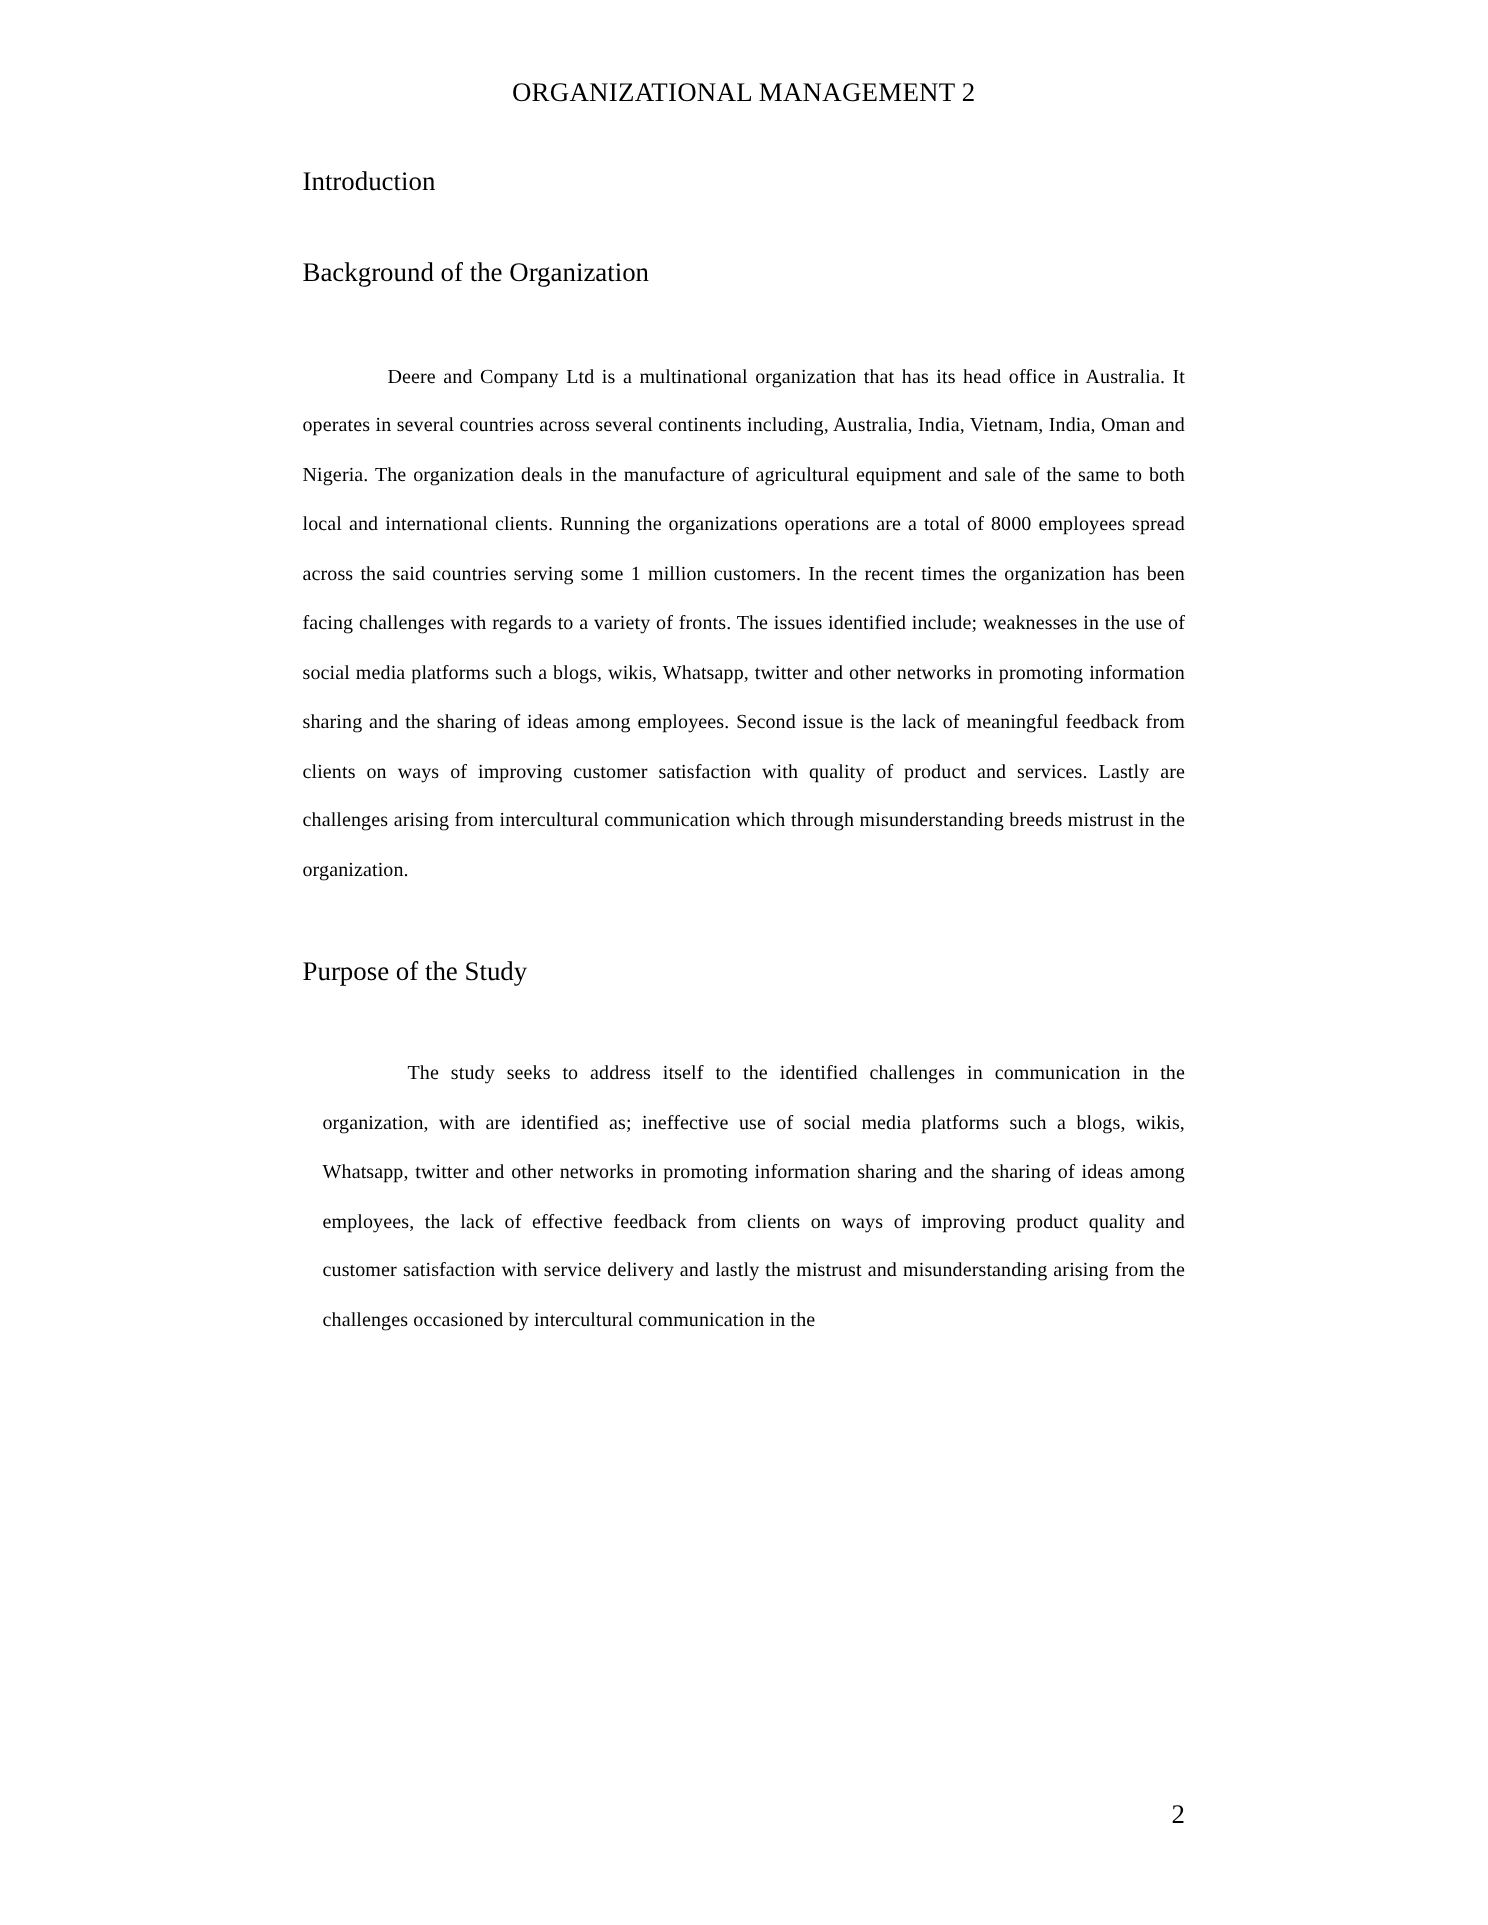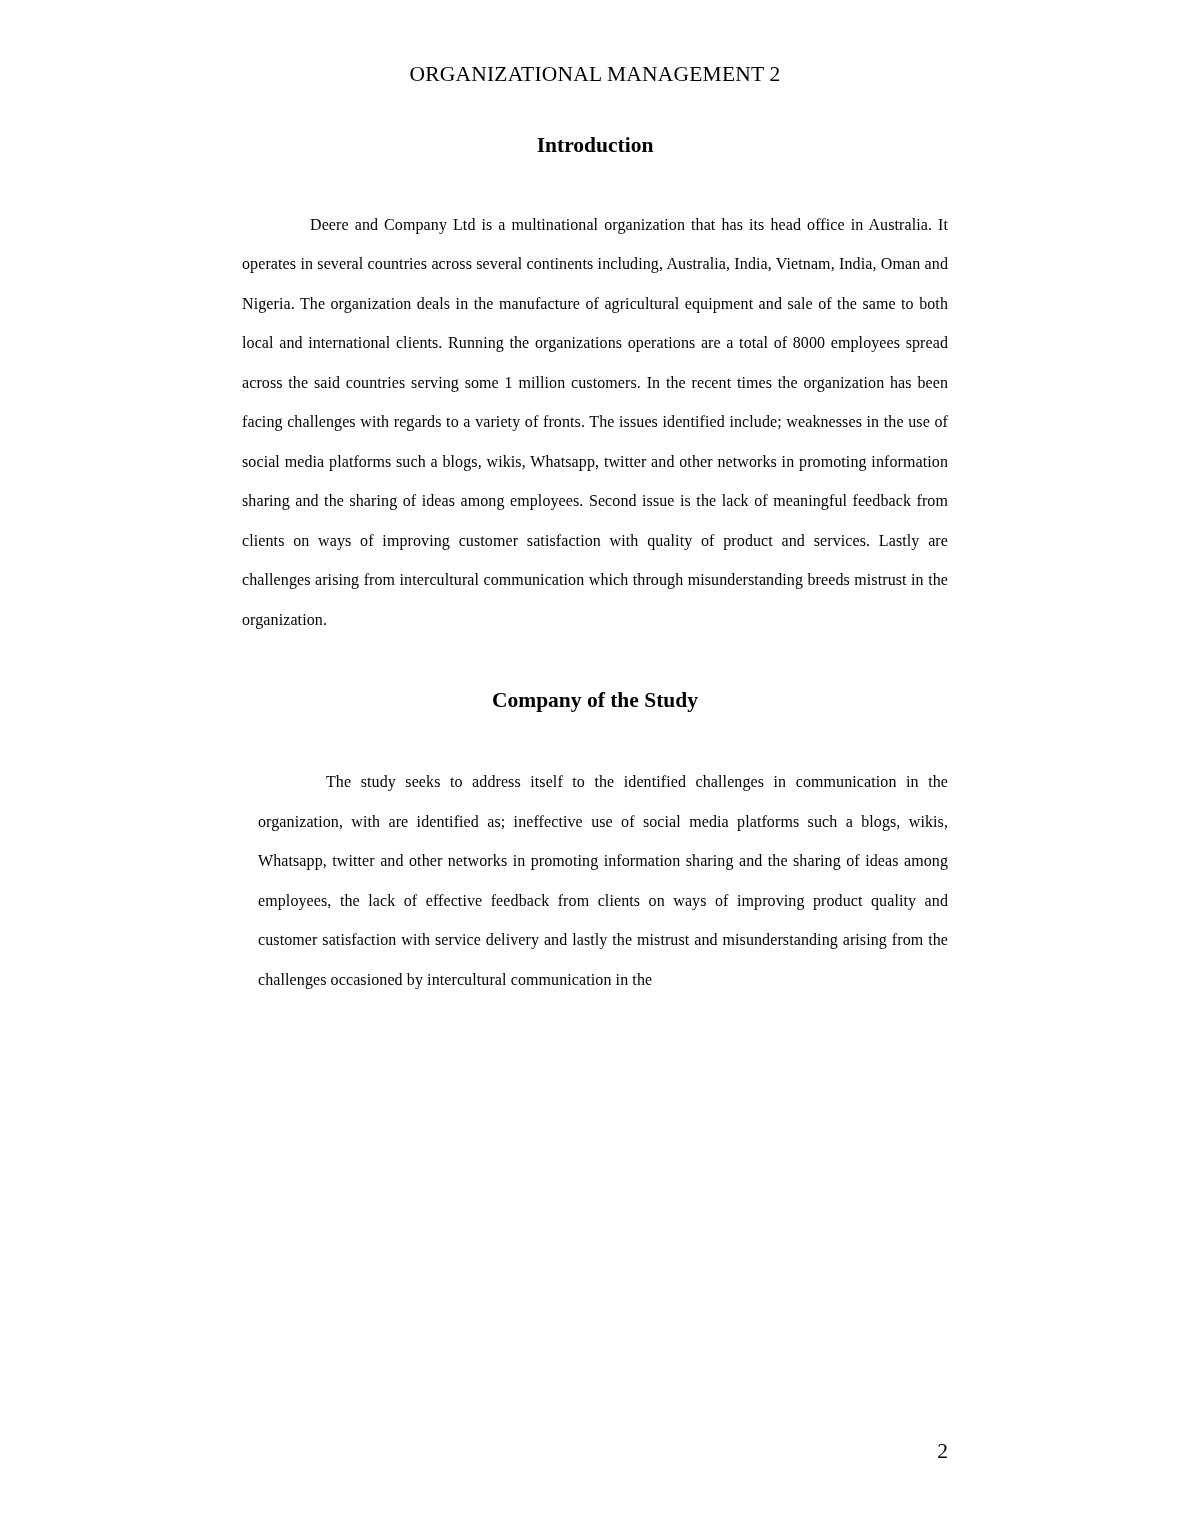--- a/index.html
+++ b/index.html
@@ -21,22 +21,21 @@
     padding: 62px 140px 0 140px;
   }
   .running-head {
     text-align: center;
     font-size: 21.5px;
     letter-spacing: 0.2px;
     margin: 0 0 44px 0;
     line-height: 1.2;
   }
   .heading {
-    text-align: center;
-    font-weight: bold;
+    font-weight: normal;
     font-size: 21.5px;
     margin: 0;
     line-height: 1.25;
   }
   .heading.h-intro {
     margin-bottom: 46px;
   }
   .heading.h-background {
     margin-bottom: 50px;
   }
@@ -66,22 +65,23 @@
 </style>
 </head>
 <body>
 
 <div class="page">
 
   <div class="running-head">ORGANIZATIONAL MANAGEMENT 2</div>
 
   <h2 class="heading h-intro">Introduction</h2>
 
+  <h2 class="heading h-background">Background of the Organization</h2>
 
   <p class="body-text">Deere and Company Ltd is a multinational organization that has its head office in Australia. It operates in several countries across several continents including, Australia, India, Vietnam, India, Oman and Nigeria. The organization deals in the manufacture of agricultural equipment and sale of the same to both local and international clients. Running the organizations operations are a total of 8000 employees spread across the said countries serving some 1 million customers. In the recent times the organization has been facing challenges with regards to a variety of fronts. The issues identified include; weaknesses in the use of social media platforms such a blogs, wikis, Whatsapp, twitter and other networks in promoting information sharing and the sharing of ideas among employees. Second issue is the lack of meaningful feedback from clients on ways of improving customer satisfaction with quality of product and services. Lastly are challenges arising from intercultural communication which through misunderstanding breeds mistrust in the organization.</p>
 
-  <h2 class="heading h-purpose">Company of the Study</h2>
+  <h2 class="heading h-purpose">Purpose of the Study</h2>
 
   <p class="body-text no-indent">The study seeks to address itself to the identified challenges in communication in the organization, with are  identified as; ineffective use of social media platforms such a blogs, wikis, Whatsapp, twitter and other networks in promoting information sharing and the sharing of ideas among employees, the lack of effective feedback from clients on ways of improving product quality and customer satisfaction with service delivery and lastly the mistrust and misunderstanding arising from the challenges occasioned by intercultural communication in the</p>
 
   <div class="page-number">2</div>
 
 </div>
 
 </body></html>

